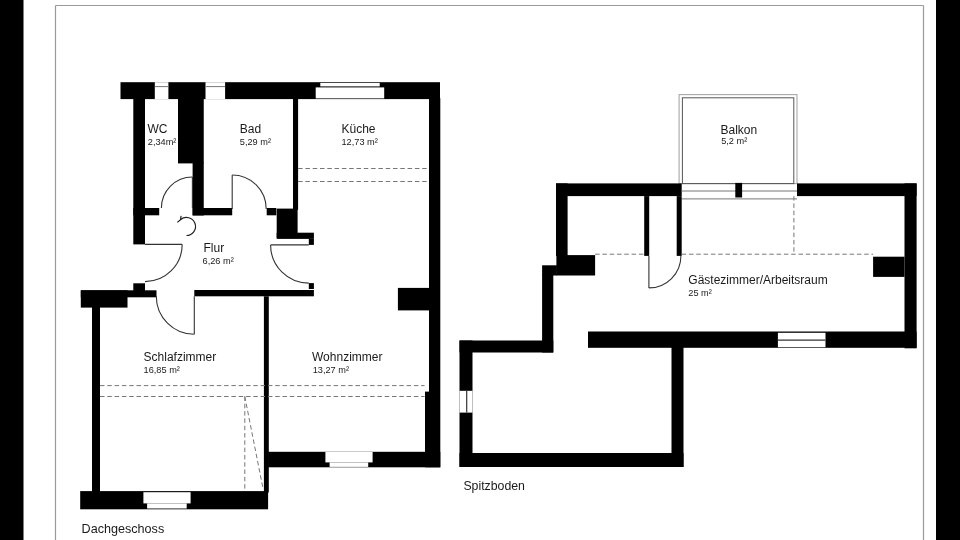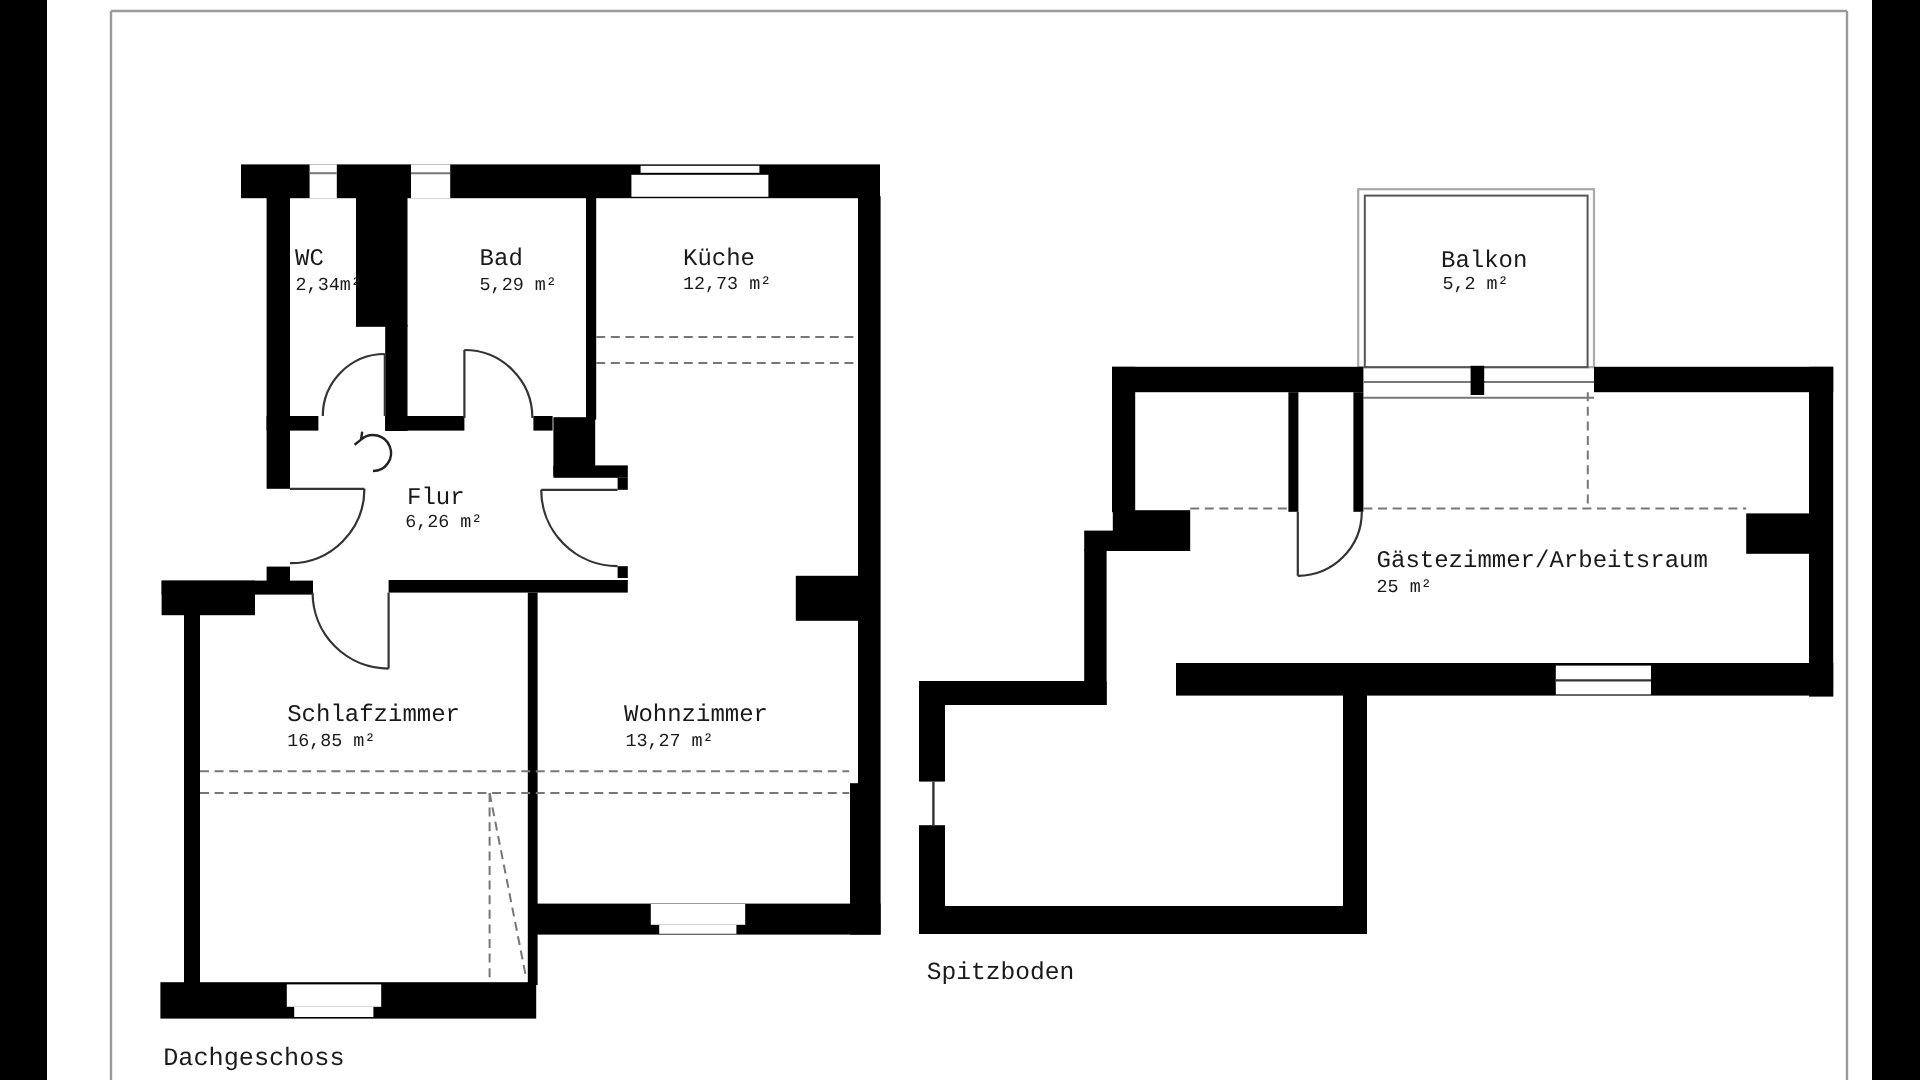--- a/index.html
+++ b/index.html
@@ -1,17 +1,17 @@
 <!DOCTYPE html>
 <html><head>
 <meta charset="utf-8">
 <style>
   html,body{margin:0;padding:0;background:#fff;}
   .page{position:relative;width:960px;height:540px;overflow:hidden;background:#eab308;
-        font-family:Liberation Mono, monospace;}
+        font-family:Liberation Sans, sans-serif;}
 </style>
 </head>
 <body>
 <div class="page">
 <svg width="960" height="540" viewBox="0 0 960 540">
 
 <rect x="0" y="0" width="960" height="540" fill="#ffffff"></rect>
 
 <g stroke="#9a9a9a" stroke-width="1.2" fill="none">
   <line x1="55.5" y1="5.5" x2="923.5" y2="5.5"></line>

